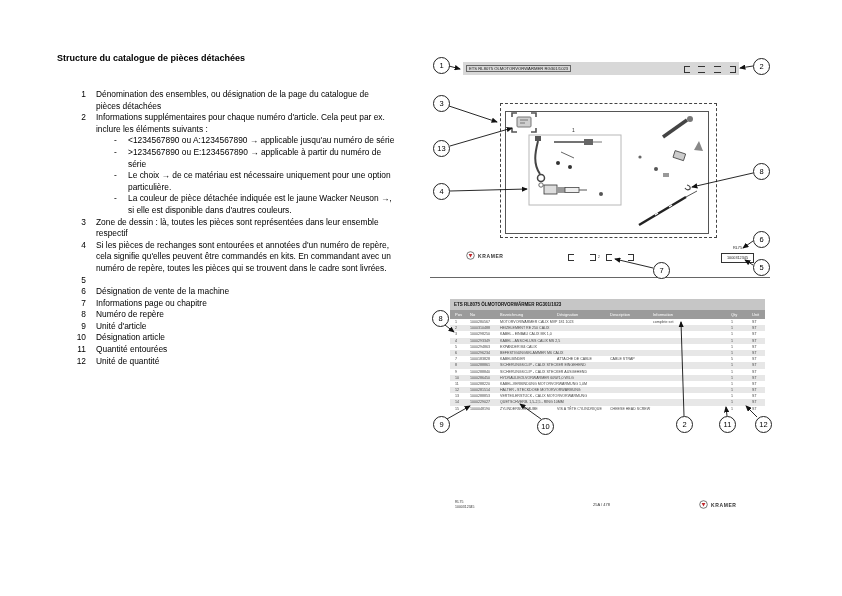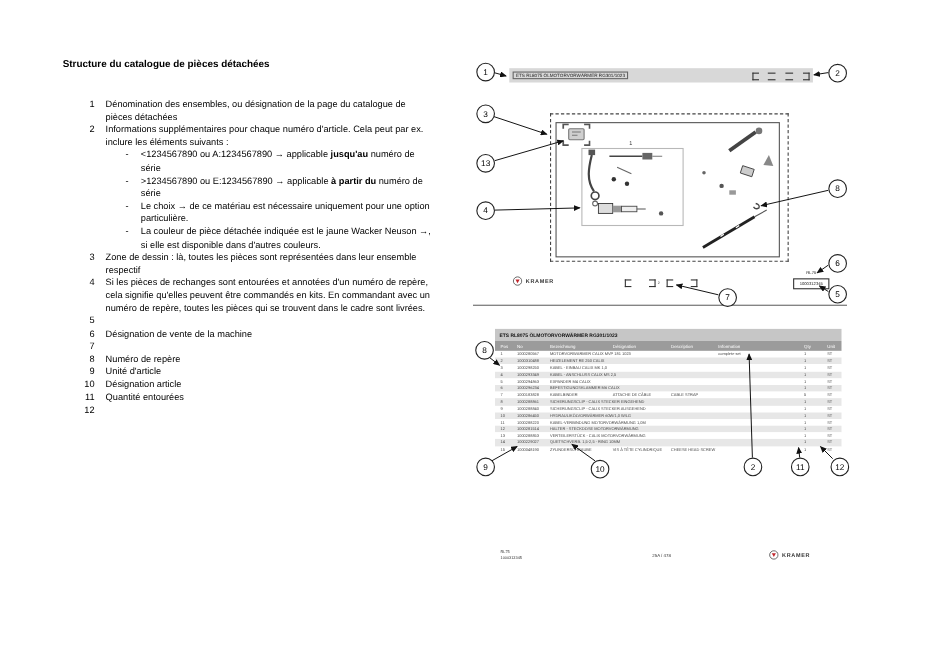--- a/index.html
+++ b/index.html
@@ -9,21 +9,21 @@
   
   .left-col{position:absolute;left:57px;top:53px;width:338px;}
   .doc-title{font-size:9px;font-weight:bold;margin:0 0 26px 0;}
   .list{font-size:8.4px;line-height:11.6px;}
   .li{display:flex;}
   .num{width:14px;margin-left:15px;margin-right:10px;text-align:right;flex:none;}
   .txt{flex:1;}
   .subli{display:flex;margin-left:57px;}
   .dash{width:4px;margin-right:10px;flex:none;}
   .ul{text-decoration:underline;}
-  b{font-weight:bold;}
+  b{font-weight:normal;}
 
   
   .callout{position:absolute;width:15px;height:15px;border:1px solid #222;border-radius:50%;
     background:#fff;font-size:7.5px;line-height:15px;text-align:center;z-index:6;}
 
   
   .arrows{position:absolute;left:0;top:0;width:842px;height:596px;pointer-events:none;z-index:5;}
 
   
   .strip{position:absolute;left:463px;top:62px;width:276px;height:13px;background:#d8d8d8;}
@@ -117,39 +117,41 @@
       <div class="li">
         <span class="num">5</span>
       </div>
 
       <div class="li">
         <span class="num">6</span>
         <span class="txt">Désignation de vente de la machine</span>
       </div>
       <div class="li">
         <span class="num">7</span>
+        <span class="txt">Informations page ou chapitre</span>
       </div>
       <div class="li">
         <span class="num">8</span>
         <span class="txt">Numéro de repère</span>
       </div>
       <div class="li">
         <span class="num">9</span>
         <span class="txt">Unité d'article</span>
       </div>
       <div class="li">
         <span class="num">10</span>
         <span class="txt">Désignation article</span>
       </div>
       <div class="li">
         <span class="num">11</span>
         <span class="txt">Quantité entourées</span>
       </div>
       <div class="li">
         <span class="num">12</span>
+        <span class="txt">Unité de quantité</span>
       </div>
     </div>
   </div>
 
   <div class="strip">
     <span class="strip-text blur">ETS RL8075 ÖLMOTORVORWÄRMER RG301/1023</span>
     <span class="sym s-open" style="left:221px;"></span>
     <span class="sym s-eq" style="left:235px;"></span>
     <span class="sym s-eq" style="left:251px;"></span>
     <span class="sym s-close" style="left:267px;"></span>

